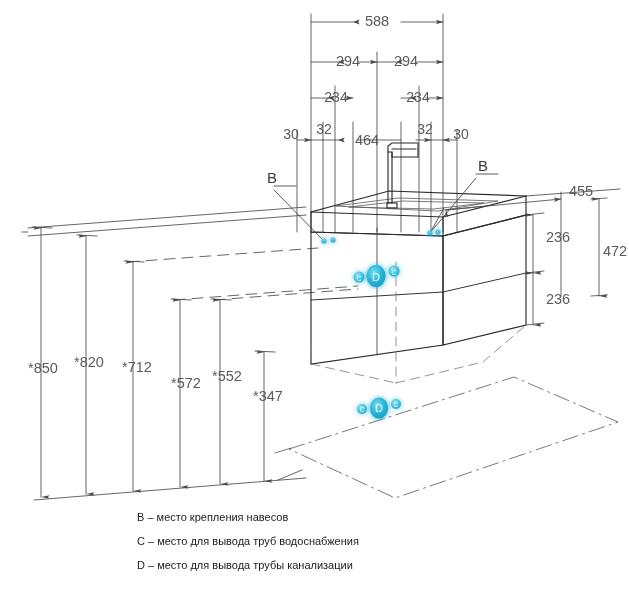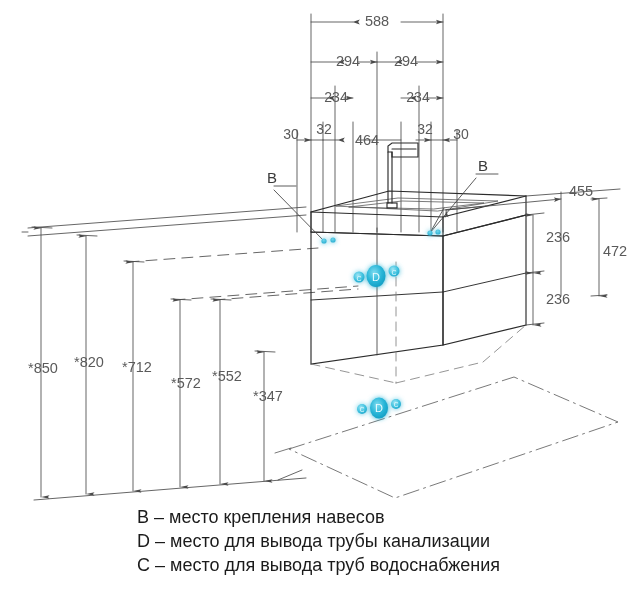--- a/index.html
+++ b/index.html
@@ -1,21 +1,21 @@
 <!DOCTYPE html>
 <html><head>
 <meta charset="utf-8">
 <style>
   html,body{margin:0;padding:0;background:#ffffff;}
   body{width:629px;height:590px;overflow:hidden;
        font-family:"Liberation Sans","DejaVu Sans",sans-serif;color:#3a3a3a;}
   #stage{position:relative;width:629px;height:590px;background:#fff;margin-left:6px;}
   #dwg{position:absolute;left:0;top:0;}
   .legend{position:absolute;left:131px;top:505px;width:420px;}
-  .legend-row{font-size:18px;line-height:24px;color:#1b1b1b;white-space:nowrap;
+  .legend-row{font-size:11px;line-height:24px;color:#1b1b1b;white-space:nowrap;
               font-family:"Liberation Sans","DejaVu Sans",sans-serif;}
 </style>
 </head>
 <body>
 
 <div id="stage">
 
   <svg id="dwg" width="629" height="590" viewBox="0 0 629 590">
     <defs>
       <marker id="ah" markerWidth="9" markerHeight="9" refX="8.4" refY="3" orient="auto" markerUnits="strokeWidth">
@@ -255,17 +255,17 @@
       <text x="221" y="381" font-size="14.5">*552</text>
       <text x="262" y="401" font-size="14.5">*347</text>
 
       <text x="266" y="183" font-size="15" fill="#3a3a3a">B</text>
       <text x="477" y="171" font-size="15" fill="#3a3a3a">B</text>
     </g>
   </svg>
 
   <div class="legend">
     <div class="legend-row">B – место крепления навесов</div>
+    <div class="legend-row">C – место для вывода труб водоснабжения</div>
     <div class="legend-row">D – место для вывода трубы канализации</div>
-    <div class="legend-row">C – место для вывода труб водоснабжения</div>
   </div>
 
 </div>
 
 </body></html>

